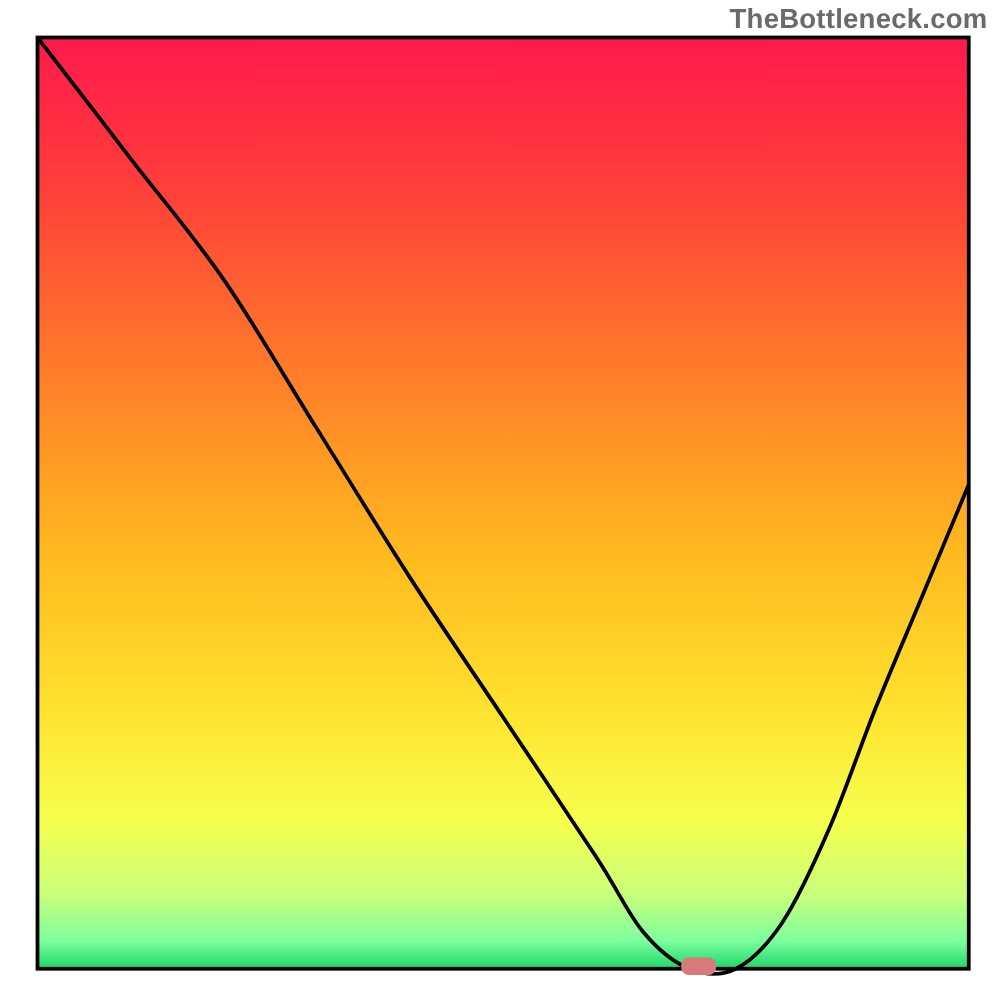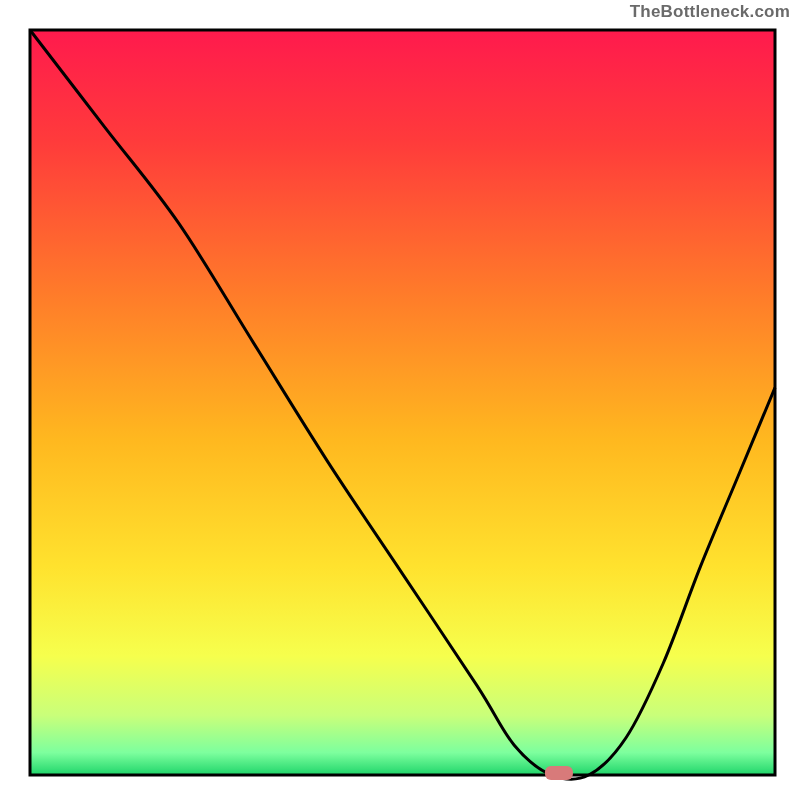--- a/index.html
+++ b/index.html
@@ -12,21 +12,21 @@
   }
   .container {
     position: relative;
     width: 800px;
     height: 800px;
   }
   .watermark {
     position: absolute;
     top: 2px;
     right: 10px;
-    font-size: 17px;
+    font-size: 22px;
     font-weight: bold;
     color: #6a6a6a;
     letter-spacing: 0.2px;
     z-index: 10;
   }
   svg.chart {
     position: absolute;
     top: 0;
     left: 0;
     width: 800px;

